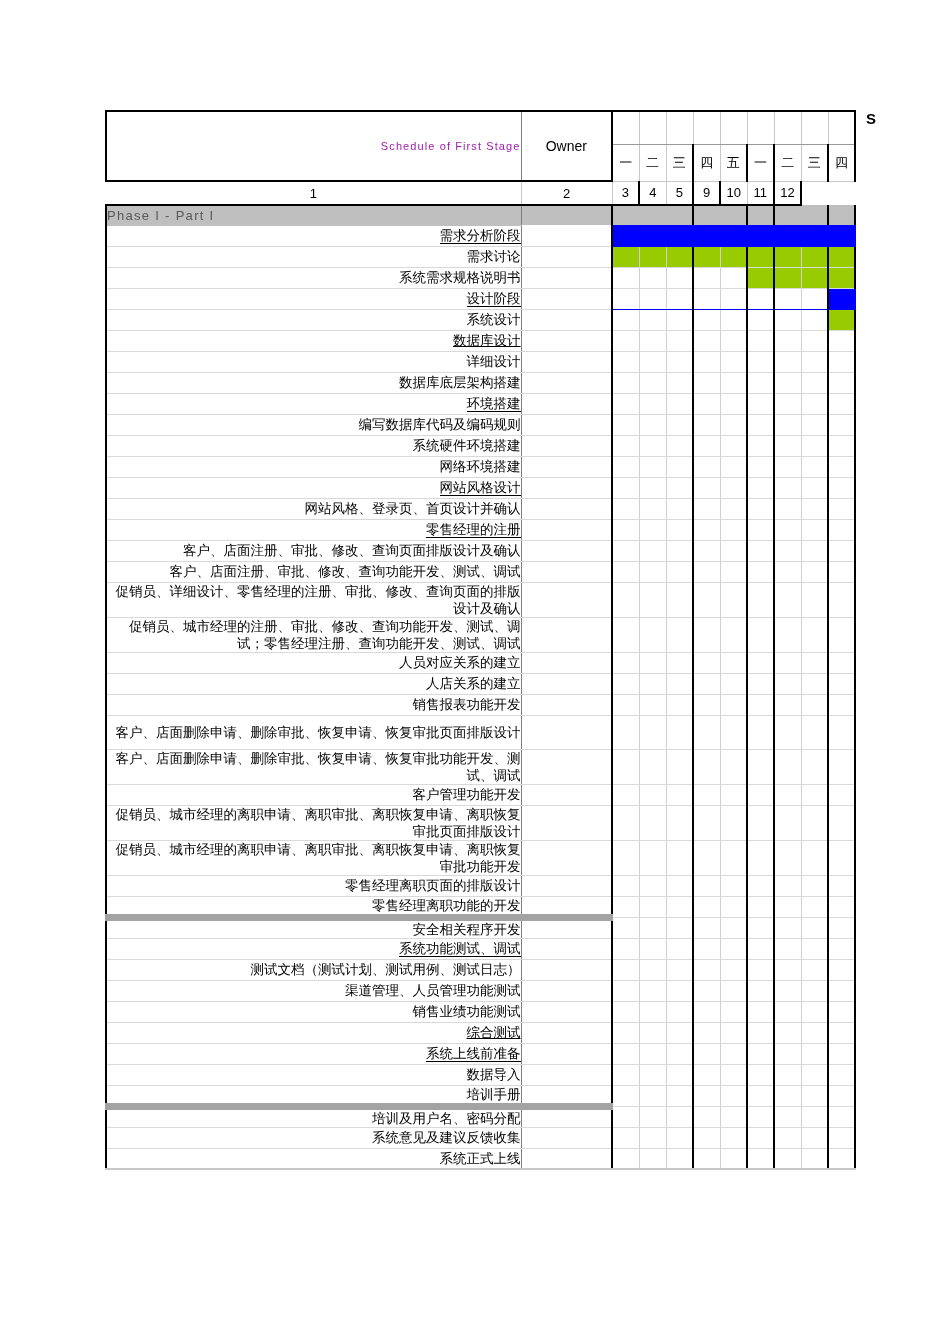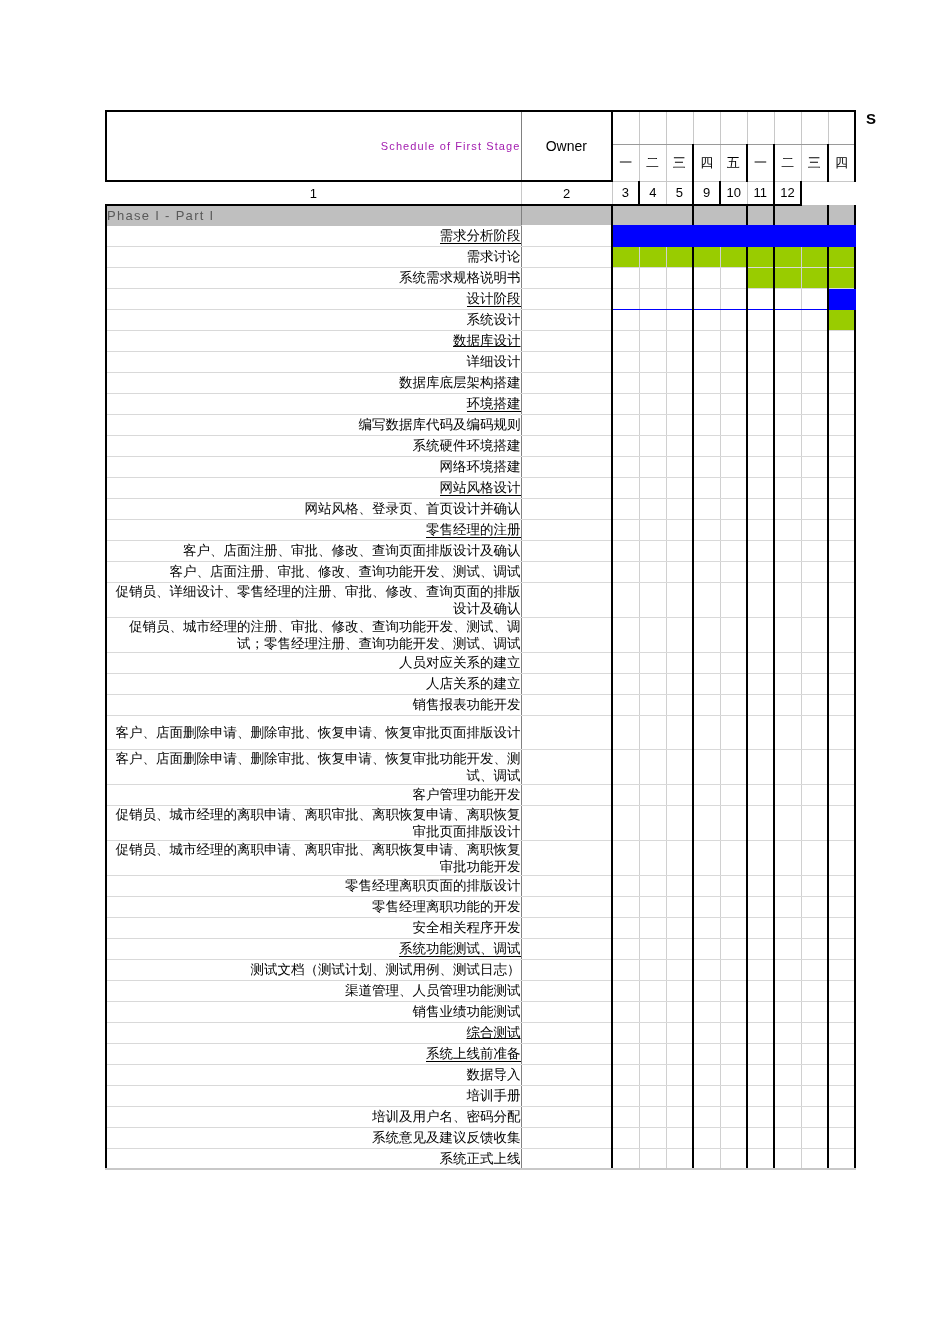--- a/index.html
+++ b/index.html
@@ -114,21 +114,21 @@
   td.cell{
     border-right:1px solid #d0d0d0;
     background:#fff;
   }
   td.cell.wk-end{border-right:2px solid #000;}
   td.cell.b{background:#0000ff;border-right-color:#0000ff;}
   td.cell.g{background:#99cc00;}
   tr.bar-blue td.cell{border-bottom-color:#0000ff;}
 
   
-  .sep-top{border-top:1px solid #a3a3a3;}
+  .sep-top{border-top:7px solid #a3a3a3;}
   .sep-bot{border-bottom:1px solid #a6a6a6;}
 
   
   tr.lastrow td{border-bottom:2px solid #c8c8c8;}
   tr.lastrow td.task{border-bottom:2px solid #c8c8c8;}
 </style>
 </head>
 <body>
 
 <div id="sheet">

